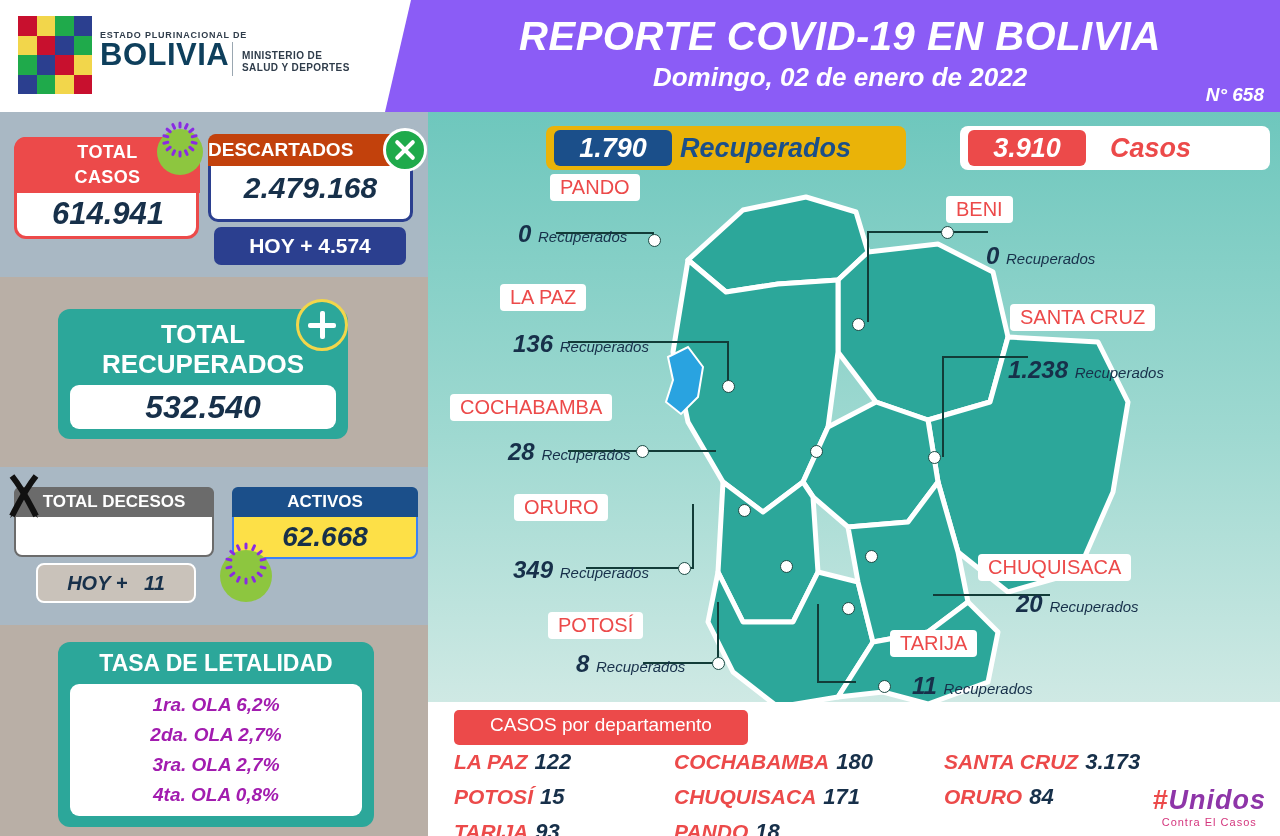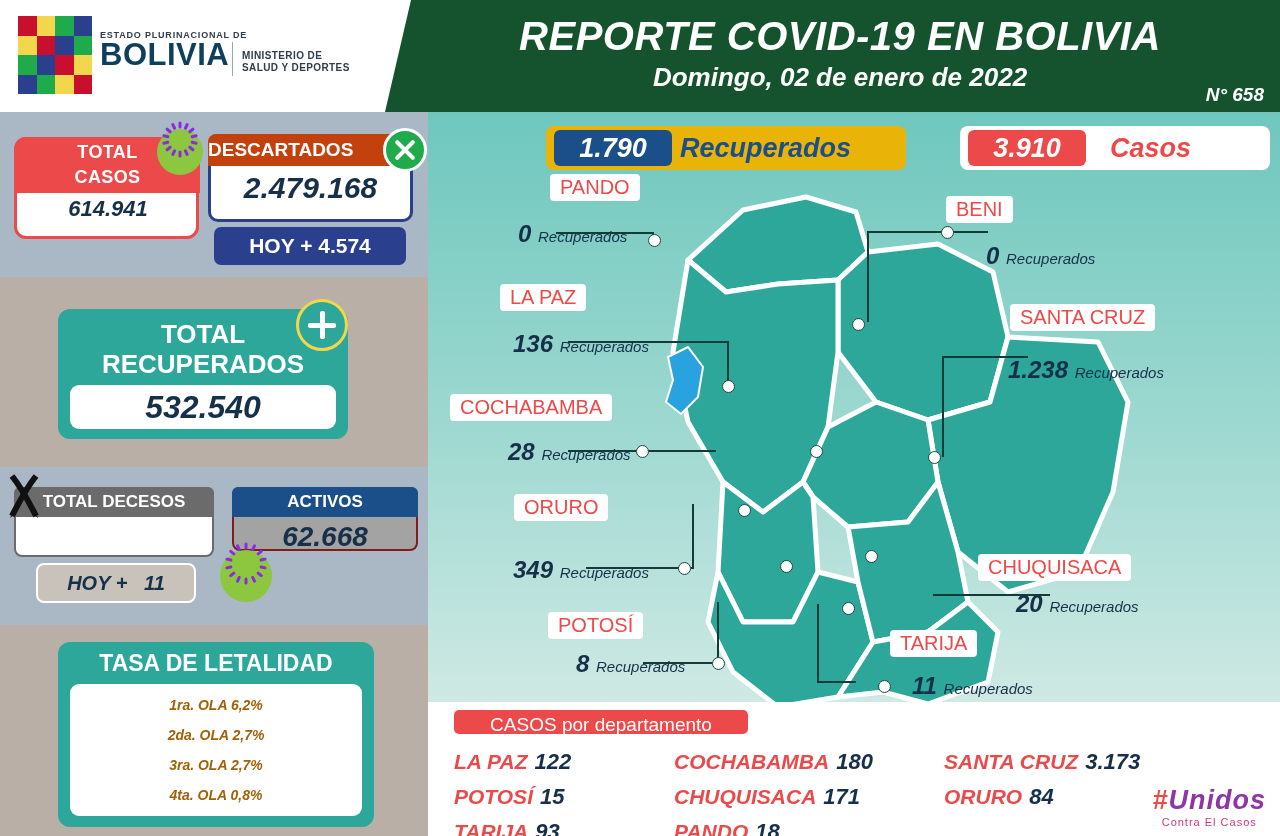--- a/index.html
+++ b/index.html
@@ -11,21 +11,21 @@
     position: relative;
   }
   #page {
     position: absolute; inset: 0;
     background: #2ca79a;
   }
 
   
   .header-band {
     position: absolute; left: 0; top: 0; width: 1280px; height: 112px;
-    background: #14532d;
+    background: #8b5cf6;
   }
   .logo-box {
     position: absolute; left: 0; top: 0; width: 385px; height: 112px;
     background: #ffffff;
   }
   .logo-box:after {
     content: ""; position: absolute; right: -26px; top: 0;
     border-top: 112px solid #ffffff;
     border-right: 26px solid transparent;
   }
@@ -86,21 +86,21 @@
     background: #ffffff; border: 3px solid #ec4a4a; border-radius: 12px;
   }
   .tc-head {
     position: absolute; left: -2px; top: -3px; width: 185px; height: 56px;
     background: #ec4a4a; border-radius: 10px 10px 0 0;
     color: #fff; font-size: 18px; font-weight: bold; text-align: center;
     line-height: 25px; padding-top: 3px; letter-spacing: .4px;
   }
   .tc-val {
     position: absolute; left: 0; top: 56px; width: 182px; text-align: center;
-    font-size: 22px; font-weight: bold; color: #17304a; font-style: italic;
+    font-size: 31px; font-weight: bold; color: #17304a; font-style: italic;
   }
 
   .card-descartados {
     position: absolute; left: 208px; top: 22px; width: 205px; height: 88px;
     background: #ffffff; border: 3px solid #2b3f8f; border-radius: 10px;
   }
   .dc-head {
     position: absolute; left: -3px; top: -3px; width: 205px; height: 32px;
     background: #c2410c; border-radius: 8px 8px 0 0;
     color: #fff; font-size: 19px; font-weight: bold; text-align: left; line-height: 32px;
@@ -174,22 +174,22 @@
   .ribbon {
     position: absolute; left: 4px; top: 5px; width: 40px; height: 48px;
   }
   .card-hoy-dec {
     position: absolute; left: 36px; top: 96px; width: 160px; height: 40px;
     background: #c9c2ba; border: 2px solid #ffffff; border-radius: 8px;
     text-align: center; line-height: 36px; font-size: 20px; font-style: italic;
     color: #17304a; font-weight: bold;
   }
   .card-activos {
-    position: absolute; left: 232px; top: 20px; width: 186px; height: 64px;
-    background: #a3a3a3; border: 2px solid #7f1d1d; border-radius: 8px;
+    position: absolute; left: 232px; top: 20px; width: 186px; height: 72px;
+    background: #fde047; border: 2px solid #3b82f6; border-radius: 8px;
   }
   .act-head {
     position: absolute; left: -2px; top: -2px; width: 186px; height: 30px;
     background: #1b4f8a; border-radius: 6px 6px 0 0;
     color: #fff; font-size: 17px; font-weight: bold; text-align: center; line-height: 30px;
   }
   .act-val {
     position: absolute; left: 0; top: 32px; width: 182px; text-align: center;
     font-size: 28px; font-weight: bold; font-style: italic; color: #17304a;
   }
@@ -200,22 +200,22 @@
   }
   .let-title {
     position: absolute; left: 0; top: 8px; width: 316px; text-align: center;
     color: #fff; font-size: 23px; font-weight: bold;
   }
   .let-box {
     position: absolute; left: 12px; top: 42px; width: 292px; height: 132px;
     background: #fff; border-radius: 9px; padding-top: 6px;
   }
   .let-row {
-    text-align: center; font-size: 14px; font-weight: bold; font-style: italic;
-    color: #a16207; line-height: 30px;
+    text-align: center; font-size: 19px; font-weight: bold; font-style: italic;
+    color: #a21caf; line-height: 30px;
   }
 
   
   .map-area {
     position: absolute; left: 428px; top: 112px; width: 852px; height: 724px;
     background: #2ca79a;
   }
   .map-bg {
     position: absolute; left: 0; top: 0; width: 852px; height: 590px;
     background: linear-gradient(180deg,#6ec7bd 0%, #9fd9d1 55%, #cfe9e4 100%);
@@ -262,21 +262,21 @@
     position: absolute; width: 13px; height: 13px; border-radius: 50%;
     background: #ffffff; border: 1.5px solid #1d4b45;
   }
 
   
   .bottom {
     position: absolute; left: 0; top: 590px; width: 852px; height: 134px;
     background: #ffffff;
   }
   .bottom-head {
-    position: absolute; left: 26px; top: 8px; width: 294px; height: 24px;
+    position: absolute; left: 26px; top: 8px; width: 294px; height: 35px;
     background: #ec4a4a; border-radius: 5px;
     color: #fff; font-size: 19px; text-align: center; line-height: 29px;
   }
   .cases-grid {
     position: absolute; left: 26px; top: 44px; width: 800px;
     display: grid; grid-template-columns: 220px 270px 290px;
     row-gap: 1px;
   }
   .cell { white-space: nowrap; line-height: 32px; }
   .cell .n { color: #ec4a4a; font-size: 21px; font-weight: bold; font-style: italic; }

